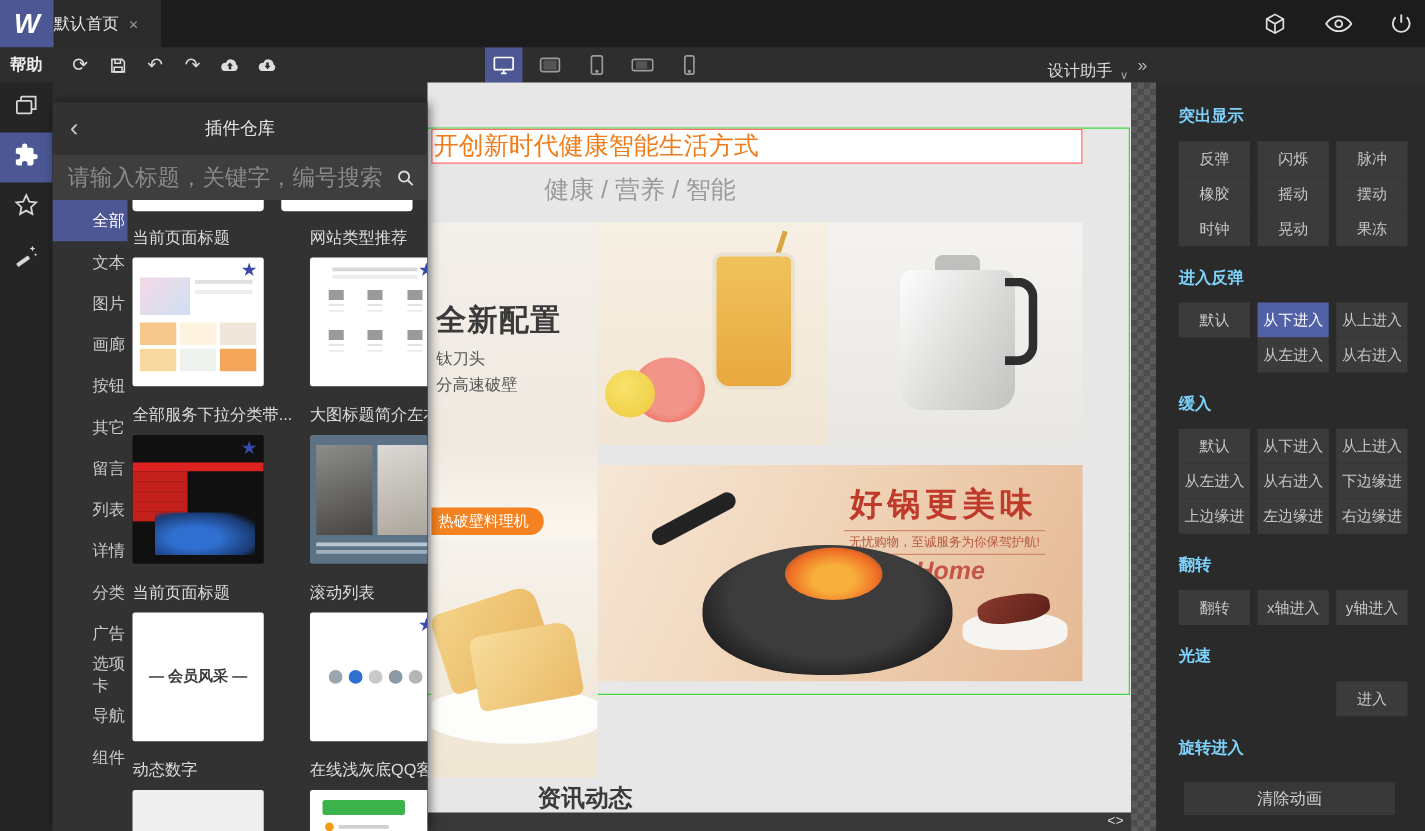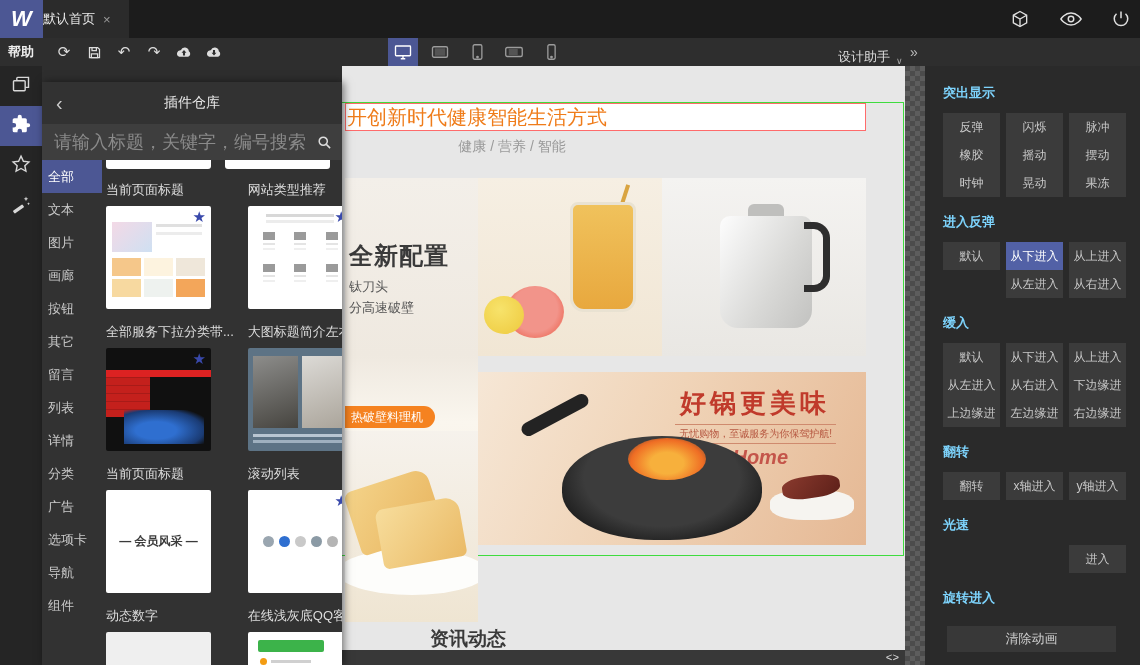--- a/index.html
+++ b/index.html
@@ -34,21 +34,21 @@
   
   .rail{position:absolute;left:0;top:66px;width:42px;height:599px;background:#252525;}
   .rail-item{width:42px;height:40px;display:flex;align-items:center;justify-content:center;color:#d8d8d8;cursor:pointer;}
   .rail-item.active{background:#4c5794;color:#fff;}
 
   
   .canvas{position:absolute;left:342px;top:66px;width:563px;height:599px;background:#e7e7e7;overflow:hidden;}
   .green-box{position:absolute;left:-2px;top:36px;width:564px;height:454px;border:1px solid #3fdc3f;}
   .headline-box{position:absolute;left:3px;top:37px;width:521px;height:28px;background:#fff;border:1px solid #ff6b6b;
       color:#ef7c1a;font-size:20px;line-height:26px;white-space:nowrap;overflow:hidden;padding-left:1px;}
-  .subtitle{position:absolute;left:60px;top:72px;width:220px;text-align:center;color:#9a9a9a;font-size:14px;}
+  .subtitle{position:absolute;left:60px;top:72px;width:220px;text-align:center;color:#9a9a9a;font-size:20px;}
   .col-left{position:absolute;left:3px;top:112px;width:133px;height:444px;background:linear-gradient(180deg,#f3efe9 0%,#efe9e0 40%,#faf6ee 55%,#f3ead9 100%);overflow:hidden;}
   .bl-t1{margin:62px 0 6px 4px;font-size:24px;font-weight:bold;color:#3a3a3a;letter-spacing:1px;}
   .bl-t2{margin:4px 0 0 4px;font-size:13px;color:#555;}
   .bl-t3{margin:3px 0 0 4px;font-size:13px;color:#555;font-family:Liberation Mono, monospace;}
   .bl-btn{position:absolute;left:0;top:228px;height:22px;padding:0 12px 15px 6px;background:#f58220;color:#fff;font-size:12px;
       line-height:22px;border-radius:0 12px 12px 0;white-space:nowrap;}
   .toast{position:absolute;left:0;top:253px;width:133px;height:191px;background:linear-gradient(180deg,#f6f2ec,#efe5d2);overflow:hidden;}
   .toast .plate{position:absolute;left:-8px;top:118px;width:150px;height:46px;background:#fdfdfb;border-radius:50%;}
   .toast .slice1{position:absolute;left:6px;top:48px;width:86px;height:66px;background:linear-gradient(135deg,#f4d389,#e8b45e);transform:rotate(-18deg);border-radius:8px 14px 6px 6px;}
   .toast .slice2{position:absolute;left:34px;top:72px;width:84px;height:60px;background:linear-gradient(135deg,#f7dd9c,#eaba66);transform:rotate(-10deg);border-radius:8px 14px 6px 6px;}
@@ -77,21 +77,21 @@
   
   .panel{position:absolute;left:42px;top:82px;width:300px;height:583px;background:#323232;box-shadow:2px 0 8px rgba(0,0,0,.5);overflow:hidden;}
   .panel-header{height:42px;display:flex;align-items:center;justify-content:center;position:relative;color:#e8e8e8;font-size:14px;}
   .panel-back{position:absolute;left:14px;top:0;height:42px;display:flex;align-items:center;color:#ccc;font-size:20px;cursor:pointer;}
   .search-row{height:36px;background:#3e3e3e;display:flex;align-items:center;padding:0 10px;gap:8px;}
   .search-row input{flex:1;background:transparent;border:none;outline:none;color:#f97316;font-size:18px;}
   .search-row input::placeholder{color:#8a8a8a;}
   .search-btn{color:#ddd;cursor:pointer;display:flex;}
   .panel-body{position:relative;height:505px;display:flex;}
   .cats{width:60px;padding-top:0;}
-  .cat{height:33px;display:flex;align-items:center;padding-left:6px;color:#c9c9c9;font-size:13px;cursor:pointer;}
+  .cat{height:33px;display:flex;align-items:center;padding-left:32px;color:#c9c9c9;font-size:13px;cursor:pointer;}
   .cat.active{background:#4c5794;color:#fff;}
   .cards{flex:1;padding:0 12px 0 4px;overflow:hidden;}
   .stub-row{display:flex;gap:14px;margin-bottom:12px;}
   .stub{flex:1;height:9px;background:#fff;border-radius:0 0 3px 3px;}
   .card-grid{display:grid;grid-template-columns:1fr 1fr;column-gap:14px;row-gap:14px;}
   .card{position:relative;}
   .card-label{color:#ddd;font-size:13px;margin-bottom:7px;white-space:nowrap;overflow:hidden;}
   .card-prev{position:relative;width:105px;height:103px;background:#fff;border-radius:2px;overflow:hidden;}
   .card-star{position:absolute;right:5px;top:3px;color:#3949ab;font-size:15px;line-height:1;}
   

